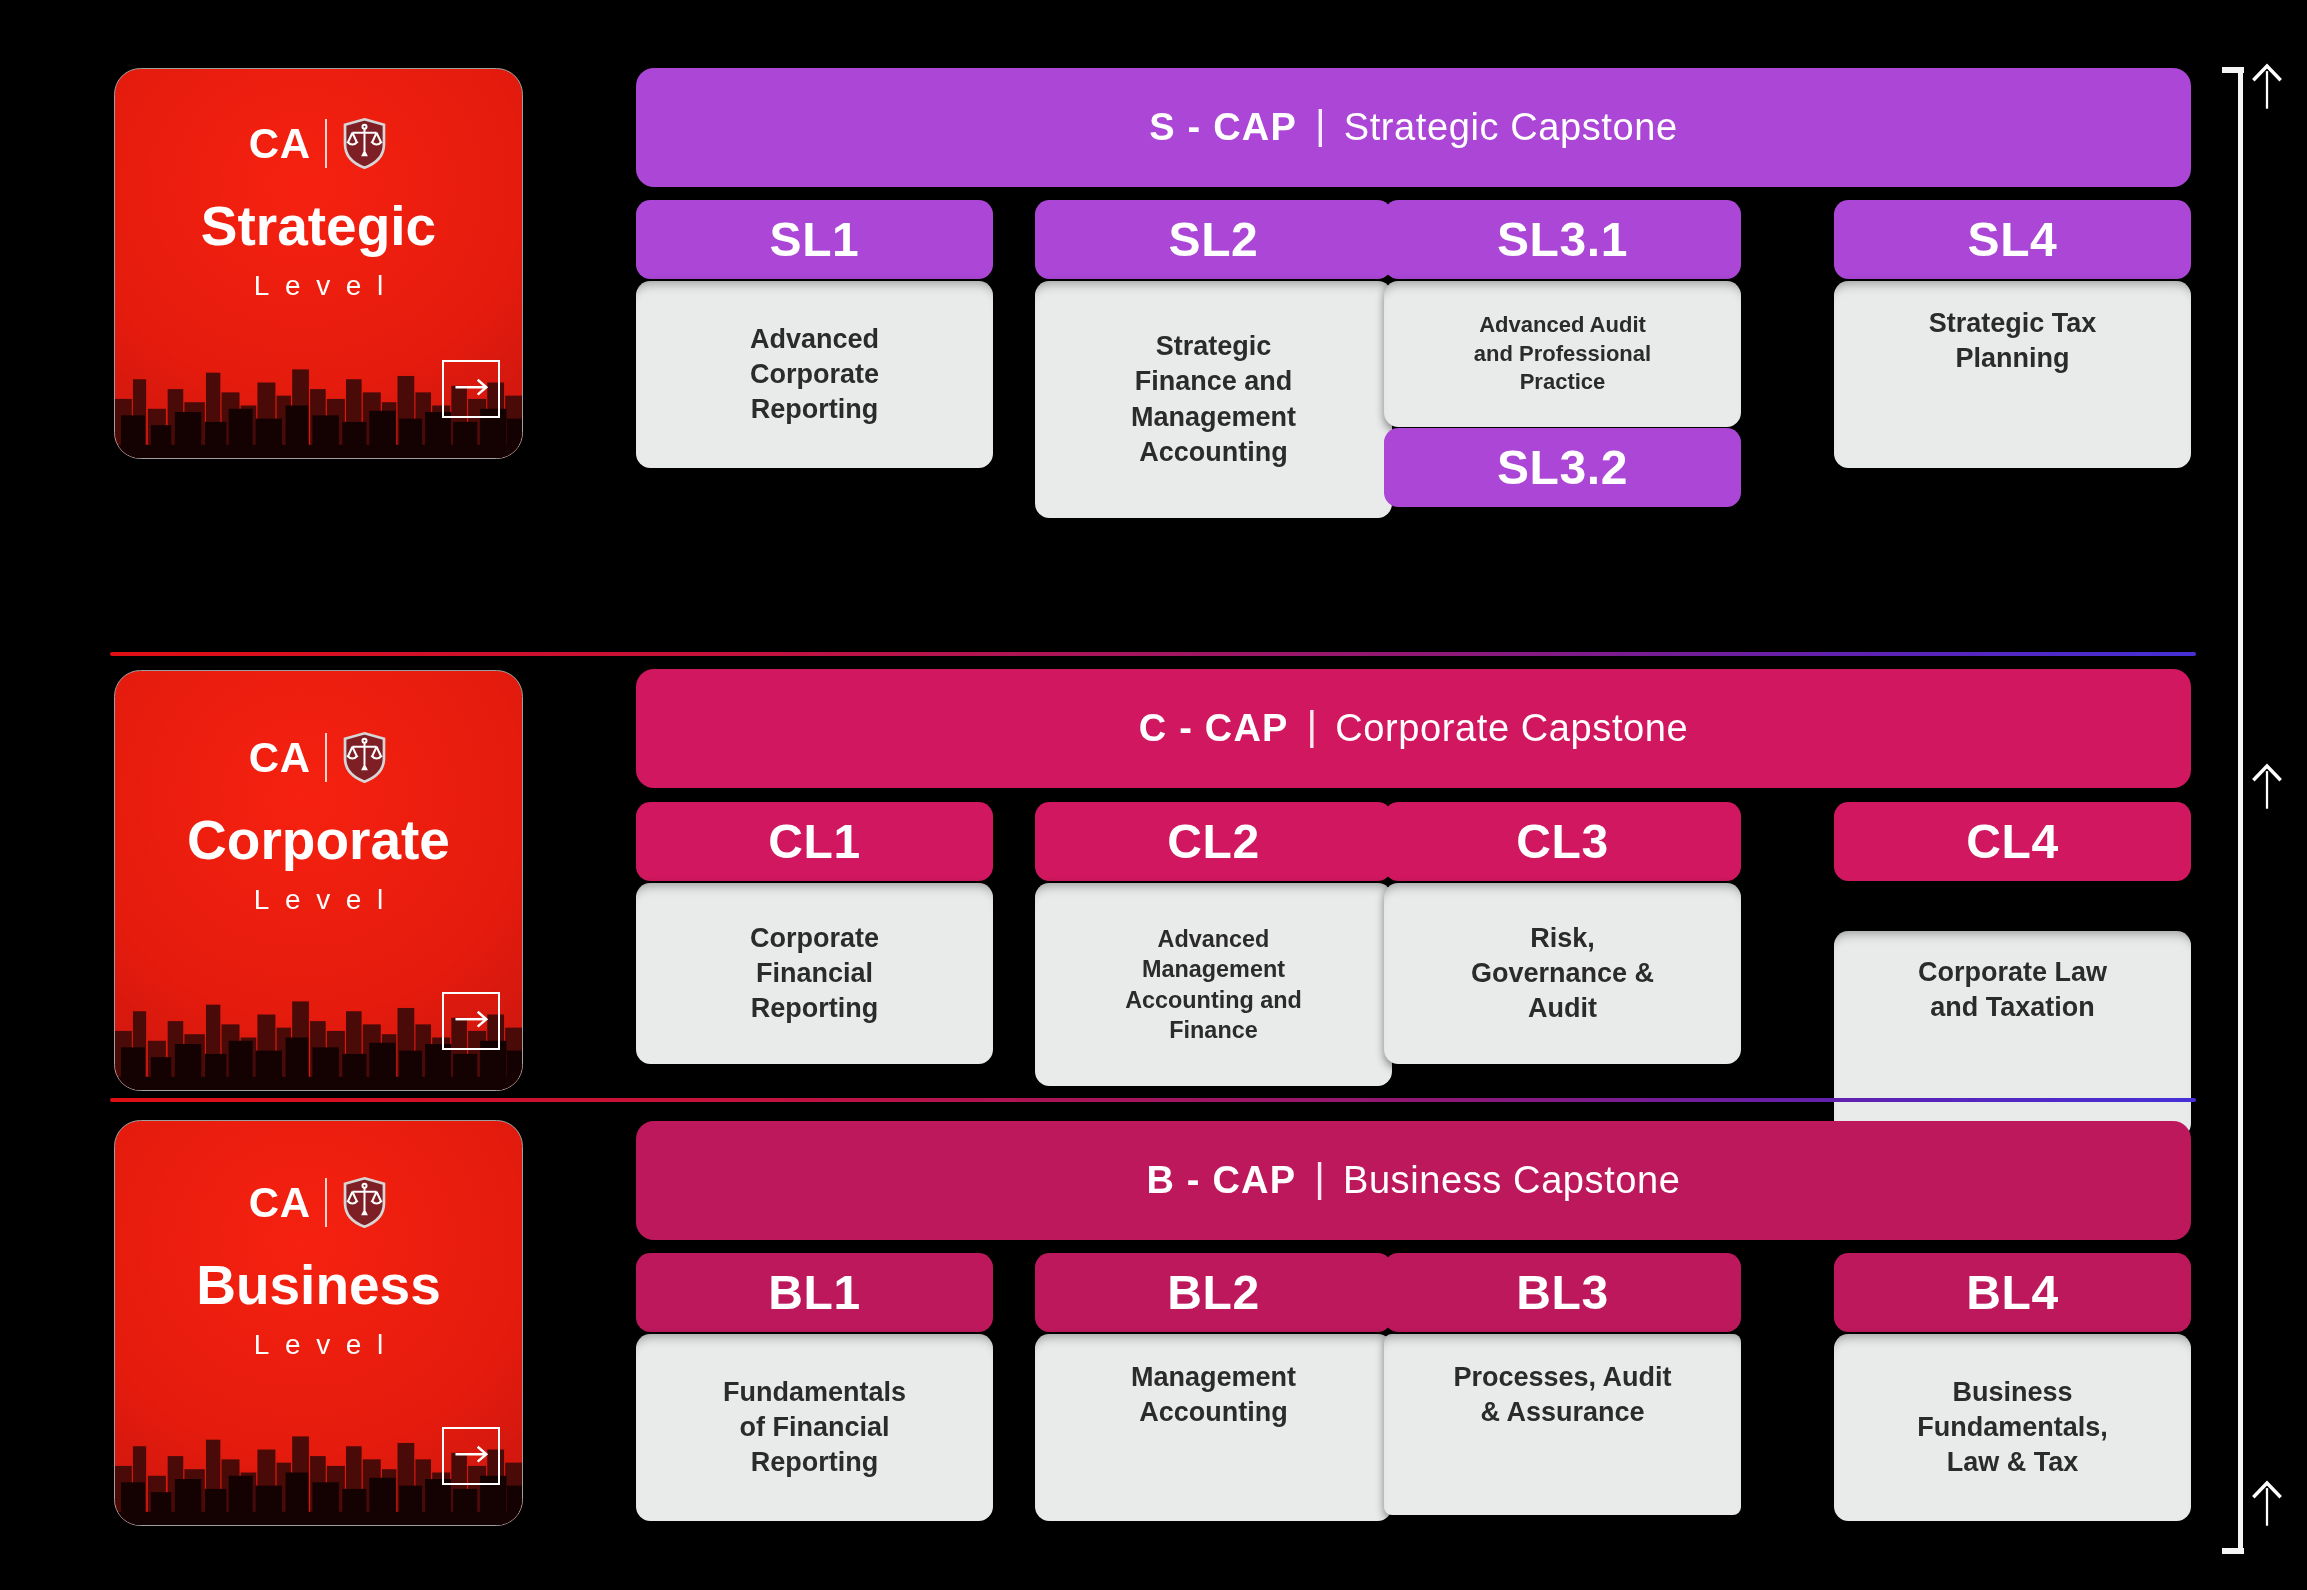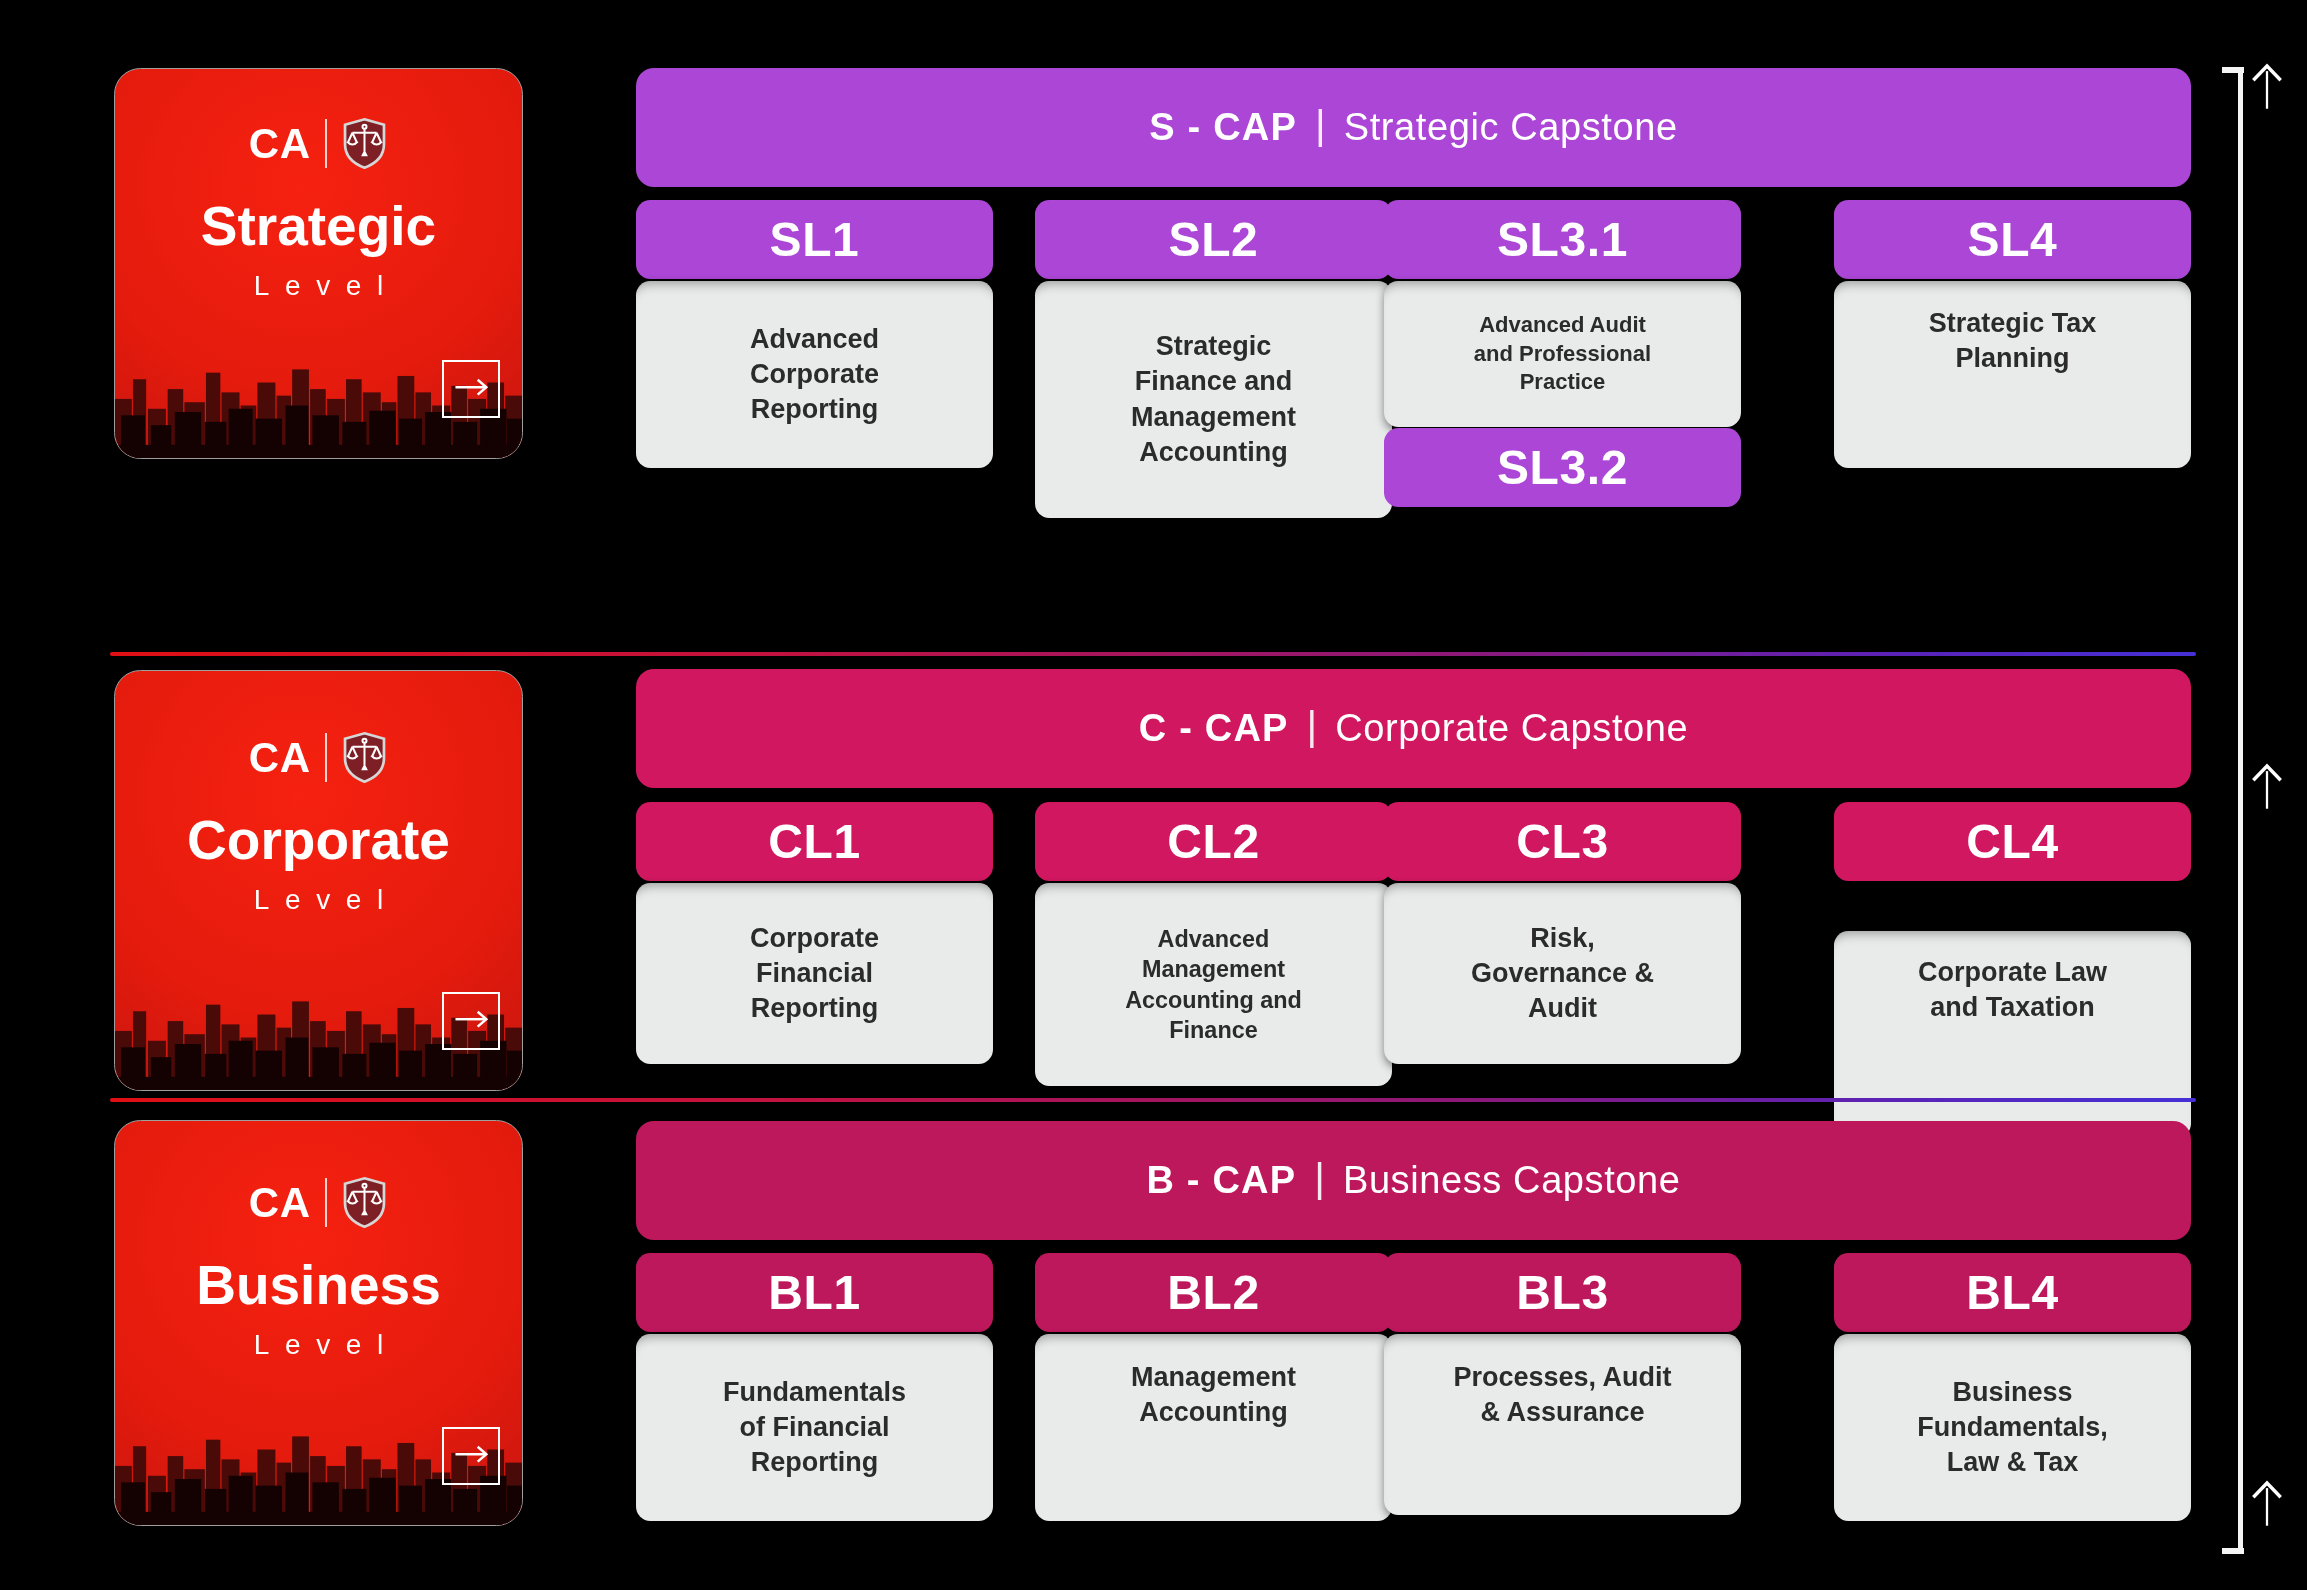--- a/index.html
+++ b/index.html
@@ -349,21 +349,21 @@
   <div class="code bg-b col0" style="top:1253px;">BL1</div>
   <div class="code bg-b col1" style="top:1253px;">BL2</div>
   <div class="code bg-b col2" style="top:1253px;">BL3</div>
   <div class="code bg-b col3" style="top:1253px;">BL4</div>
 
   <div class="cellbody col0" style="top:1334px;height:187px;">Fundamentals
 of Financial
 Reporting</div>
   <div class="cellbody col1" style="top:1334px;height:187px;align-items:flex-start;padding-top:26.4px;">Management
 Accounting</div>
-  <div class="cellbody col2" style="top:1334px;height:181px;align-items:flex-start;padding-top:26.4px;">Processes, Audit
+  <div class="cellbody col2" style="top:1334px;height:181px;align-items:flex-start;padding-top:26.4px;border-radius:8px;">Processes, Audit
 &amp; Assurance</div>
   <div class="cellbody col3" style="top:1334px;height:187px;">Business
 Fundamentals,
 Law &amp; Tax</div>
 
   <div class="bracket-v"></div>
   <div class="bracket-cap" style="left:2222px;top:67px;"></div>
   <div class="bracket-cap" style="left:2222px;top:1548px;"></div>
 
   <div class="uparrow" style="top:62px;">

